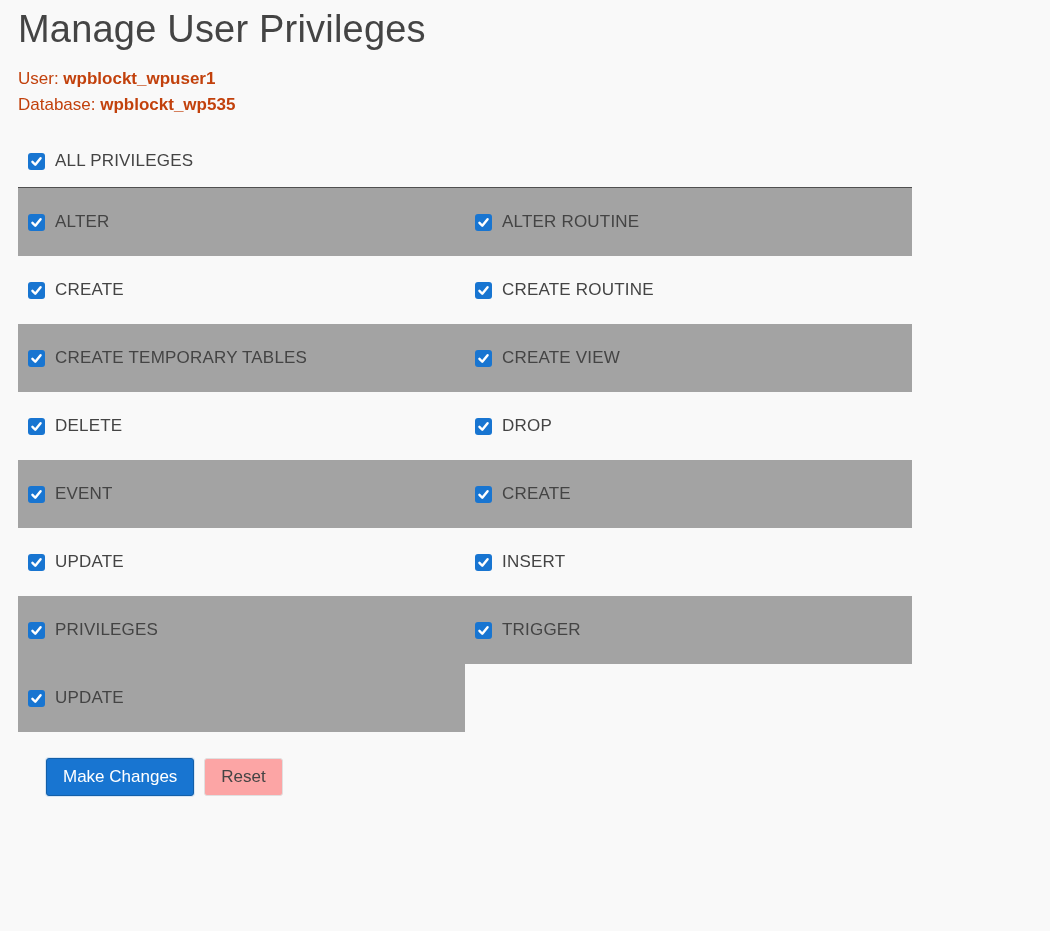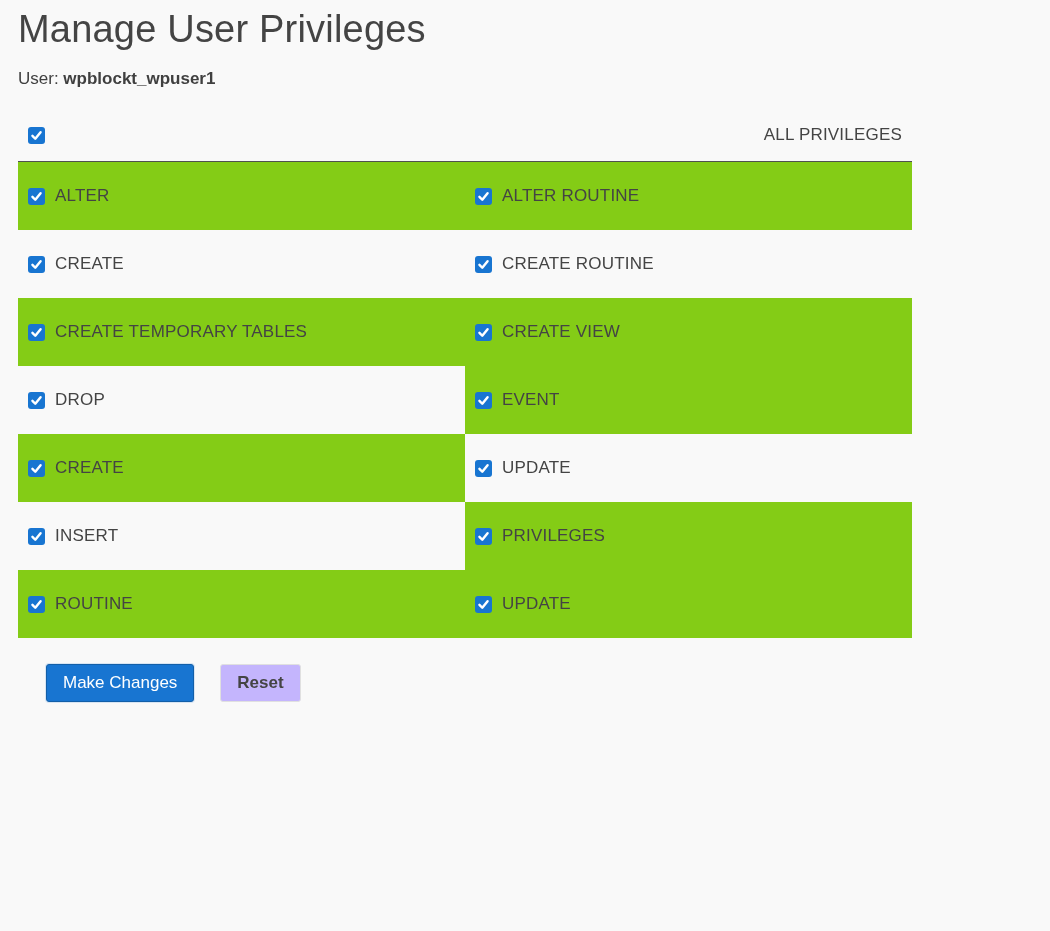--- a/index.html
+++ b/index.html
@@ -16,51 +16,50 @@
     }
     h1.title {
       font-size: 38px;
       font-weight: 400;
       color: #444;
       margin: 8px 0 18px 0;
       letter-spacing: 0.2px;
     }
     .meta-line {
       font-size: 17px;
-      color: #404040;
+      color: #c2410c;
       margin: 6px 0;
     }
     .meta-line b { font-weight: 600; }
 
     .all-priv-row {
       display: flex;
       align-items: center;
       gap: 10px;
       padding: 24px 10px 16px 10px;
       margin-top: 12px;
-      justify-content: space-between;
     }
     .hr {
       height: 1px;
       background: #333;
       opacity: 0.85;
       margin: 0;
     }
 
     .grid {
       display: grid;
       grid-template-columns: 1fr 1fr;
     }
     .cell {
       display: flex;
       align-items: center;
       gap: 10px;
       padding: 24px 10px;
     }
-    .row-shade { background: #84cc16; }
+    .row-shade { background: #a3a3a3; }
     .row-plain { background: transparent; text-align: right; }
 
     .chk {
       width: 17px;
       height: 17px;
       border-radius: 3px;
       background: #1875d1;
       display: inline-flex;
       align-items: center;
       justify-content: center;
@@ -77,52 +76,54 @@
       stroke-linejoin: round;
     }
     .priv-label {
       font-size: 17px;
       color: #444;
       letter-spacing: 0.2px;
     }
 
     .actions {
       display: flex;
-      gap: 26px;
+      gap: 10px;
       margin-top: 26px;
       padding-left: 28px;
     }
     .btn {
       font-size: 17px;
       padding: 8px 16px;
       border-radius: 3px;
       cursor: pointer;
       border: 1px solid transparent;
     }
     .btn-primary {
       background: #1875d1;
       color: #fff;
       border: 1px solid #135fa8;
       box-shadow: 0 0 0 1px rgba(24,117,209,0.15);
     }
     .btn-secondary {
-      background: #c4b5fd;
+      background: #fca5a5;
       color: #444;
       border: 1px solid #e0e0e0;
-      font-weight: bold;
     }
   </style>
 </head>
 <body>
 
 <div class="page">
   <h1 class="title">Manage User Privileges</h1>
 
   <div class="meta-line">
     <span>User: </span><b>wpblockt_wpuser1</b>
+  </div>
+  <div class="meta-line">
+    <span>Database: </span><b>wpblockt_wp535</b>
   </div>
 
   <div class="all-priv-row">
     <span class="chk">
       <svg viewBox="0 0 16 16">
           <polyline points="3 8.5 6.5 12 13 4"></polyline>
         </svg>
     </span>
     <span class="priv-label">ALL PRIVILEGES</span>
   </div>
@@ -177,20 +178,28 @@
           </svg>
         </span>
         <span class="priv-label">CREATE VIEW</span>
       </div>
       <div class="cell row-plain">
         <span class="chk">
           <svg viewBox="0 0 16 16">
             <polyline points="3 8.5 6.5 12 13 4"></polyline>
           </svg>
         </span>
+        <span class="priv-label">DELETE</span>
+      </div>
+      <div class="cell row-plain">
+        <span class="chk">
+          <svg viewBox="0 0 16 16">
+            <polyline points="3 8.5 6.5 12 13 4"></polyline>
+          </svg>
+        </span>
         <span class="priv-label">DROP</span>
       </div>
       <div class="cell row-shade">
         <span class="chk">
           <svg viewBox="0 0 16 16">
             <polyline points="3 8.5 6.5 12 13 4"></polyline>
           </svg>
         </span>
         <span class="priv-label">EVENT</span>
       </div>
@@ -225,21 +234,21 @@
           </svg>
         </span>
         <span class="priv-label">PRIVILEGES</span>
       </div>
       <div class="cell row-shade">
         <span class="chk">
           <svg viewBox="0 0 16 16">
             <polyline points="3 8.5 6.5 12 13 4"></polyline>
           </svg>
         </span>
-        <span class="priv-label">ROUTINE</span>
+        <span class="priv-label">TRIGGER</span>
       </div>
       <div class="cell row-shade">
         <span class="chk">
           <svg viewBox="0 0 16 16">
             <polyline points="3 8.5 6.5 12 13 4"></polyline>
           </svg>
         </span>
         <span class="priv-label">UPDATE</span>
       </div>
     </div>

